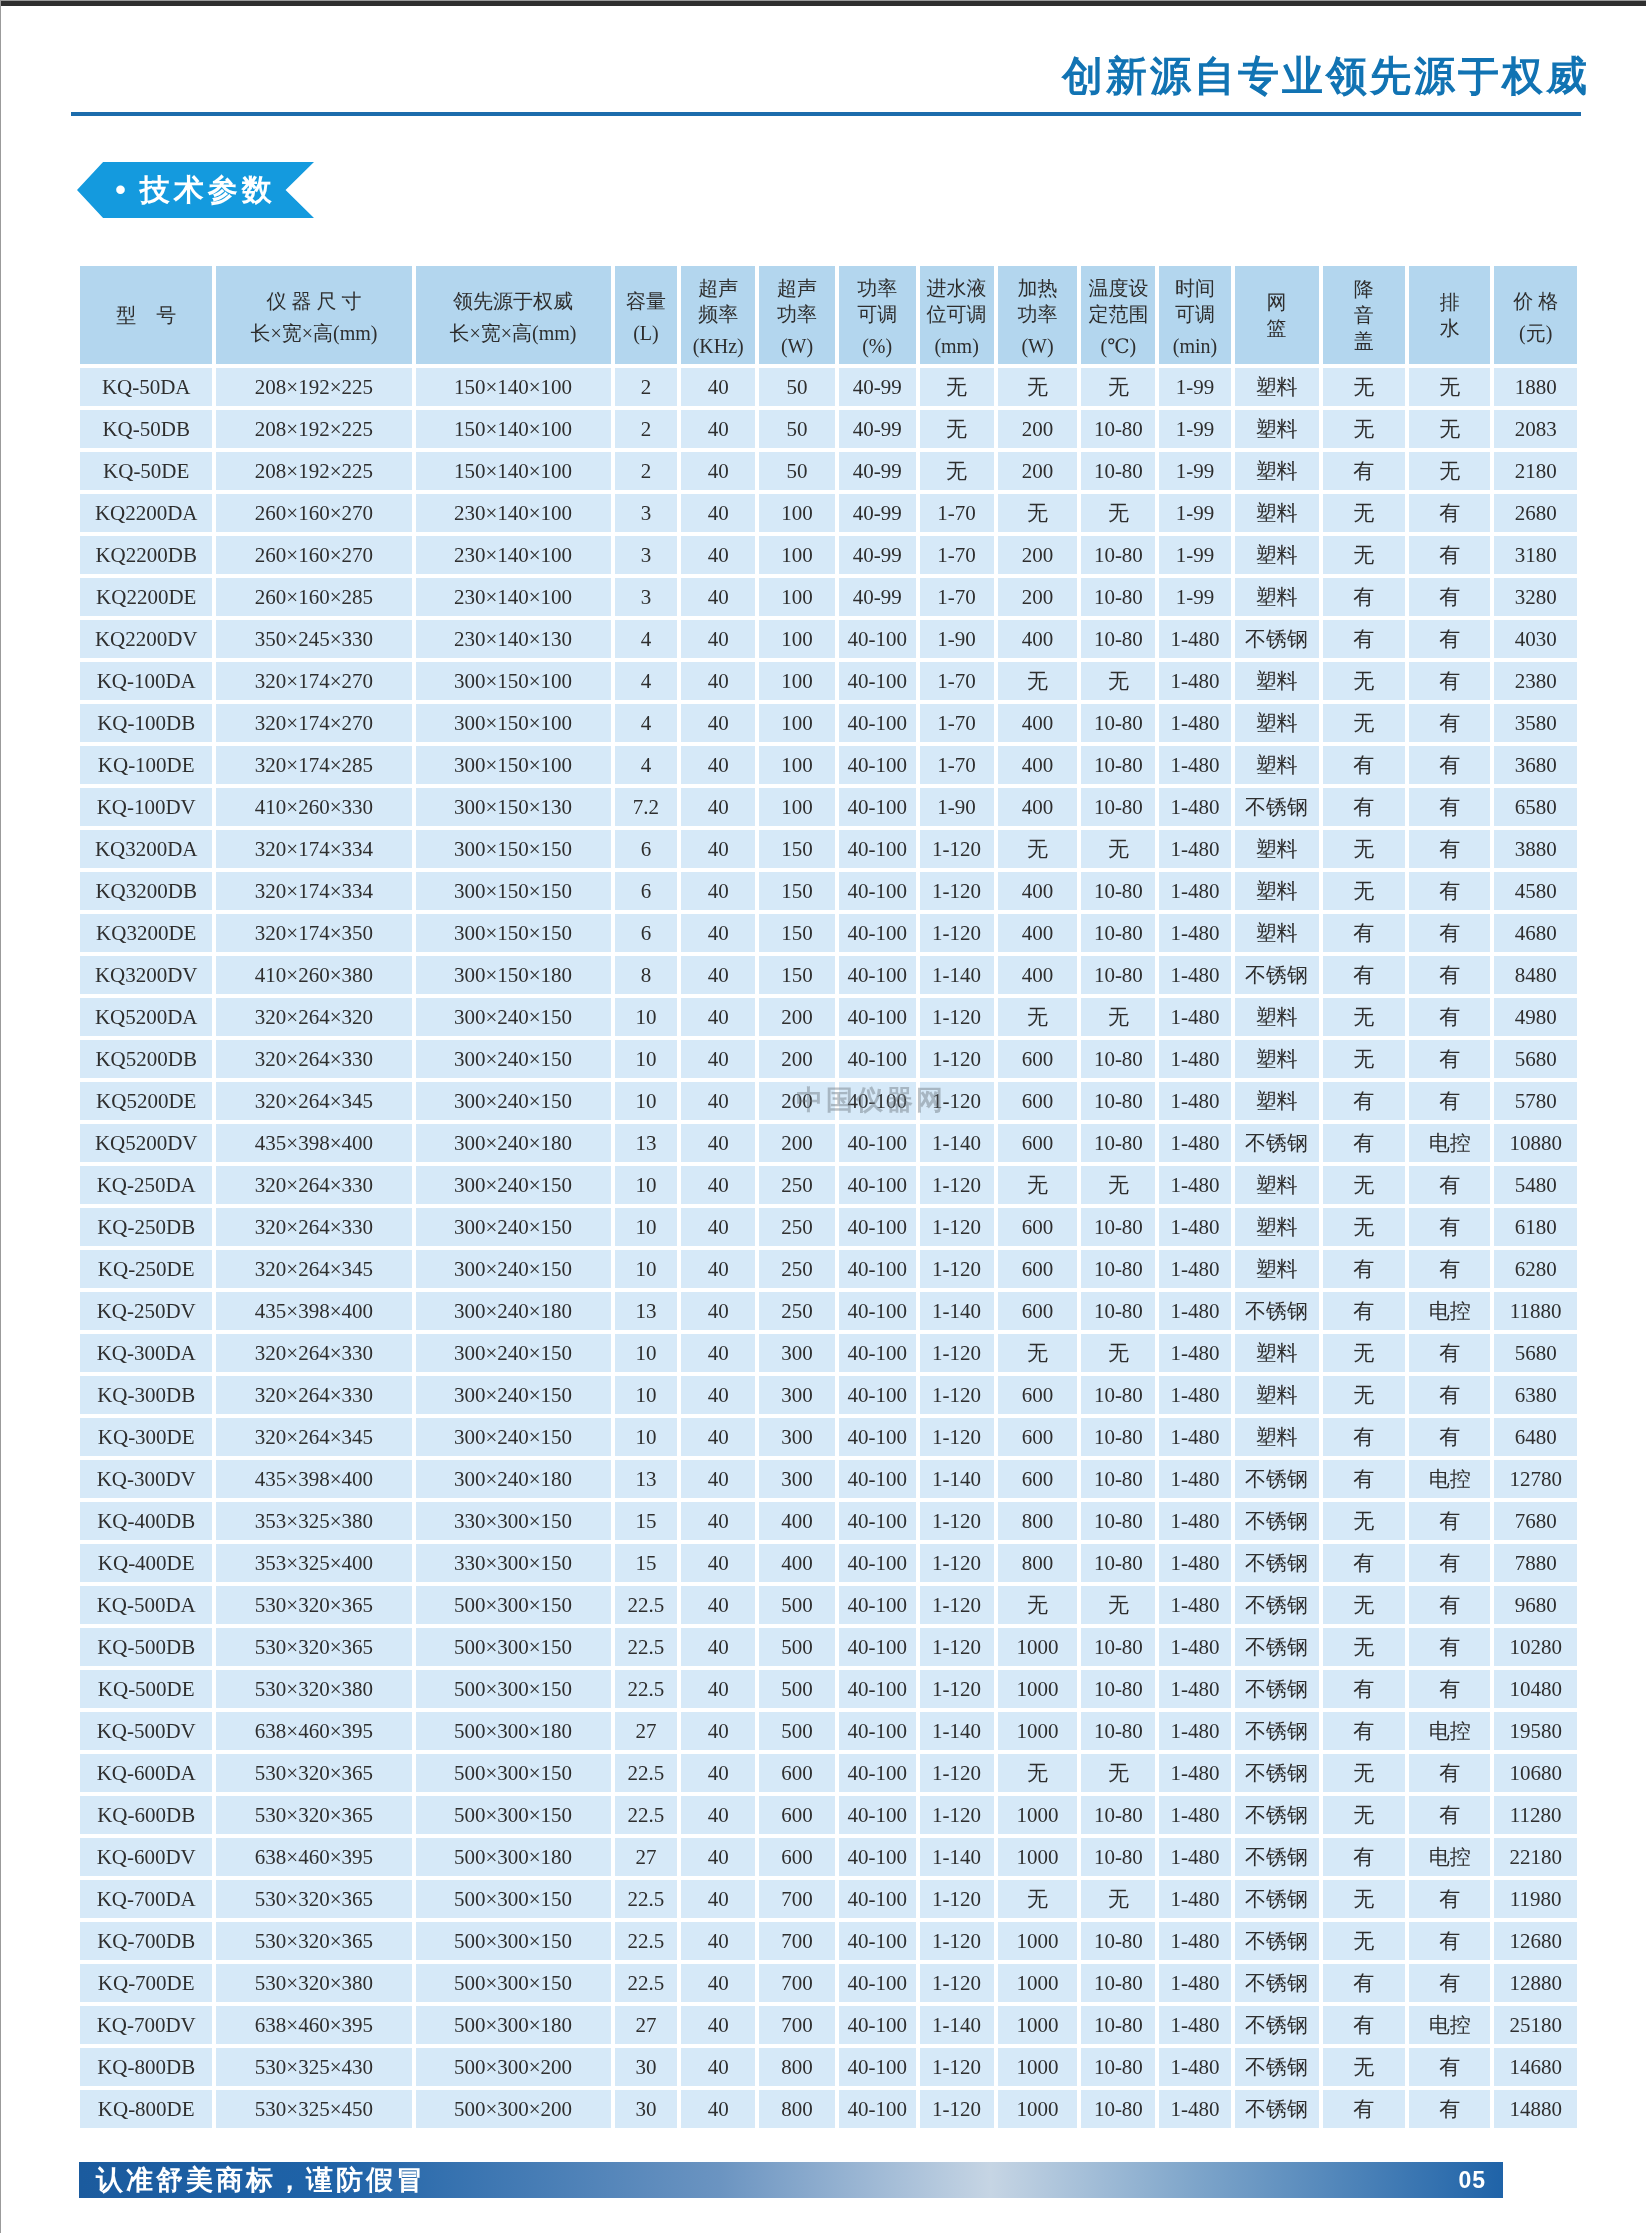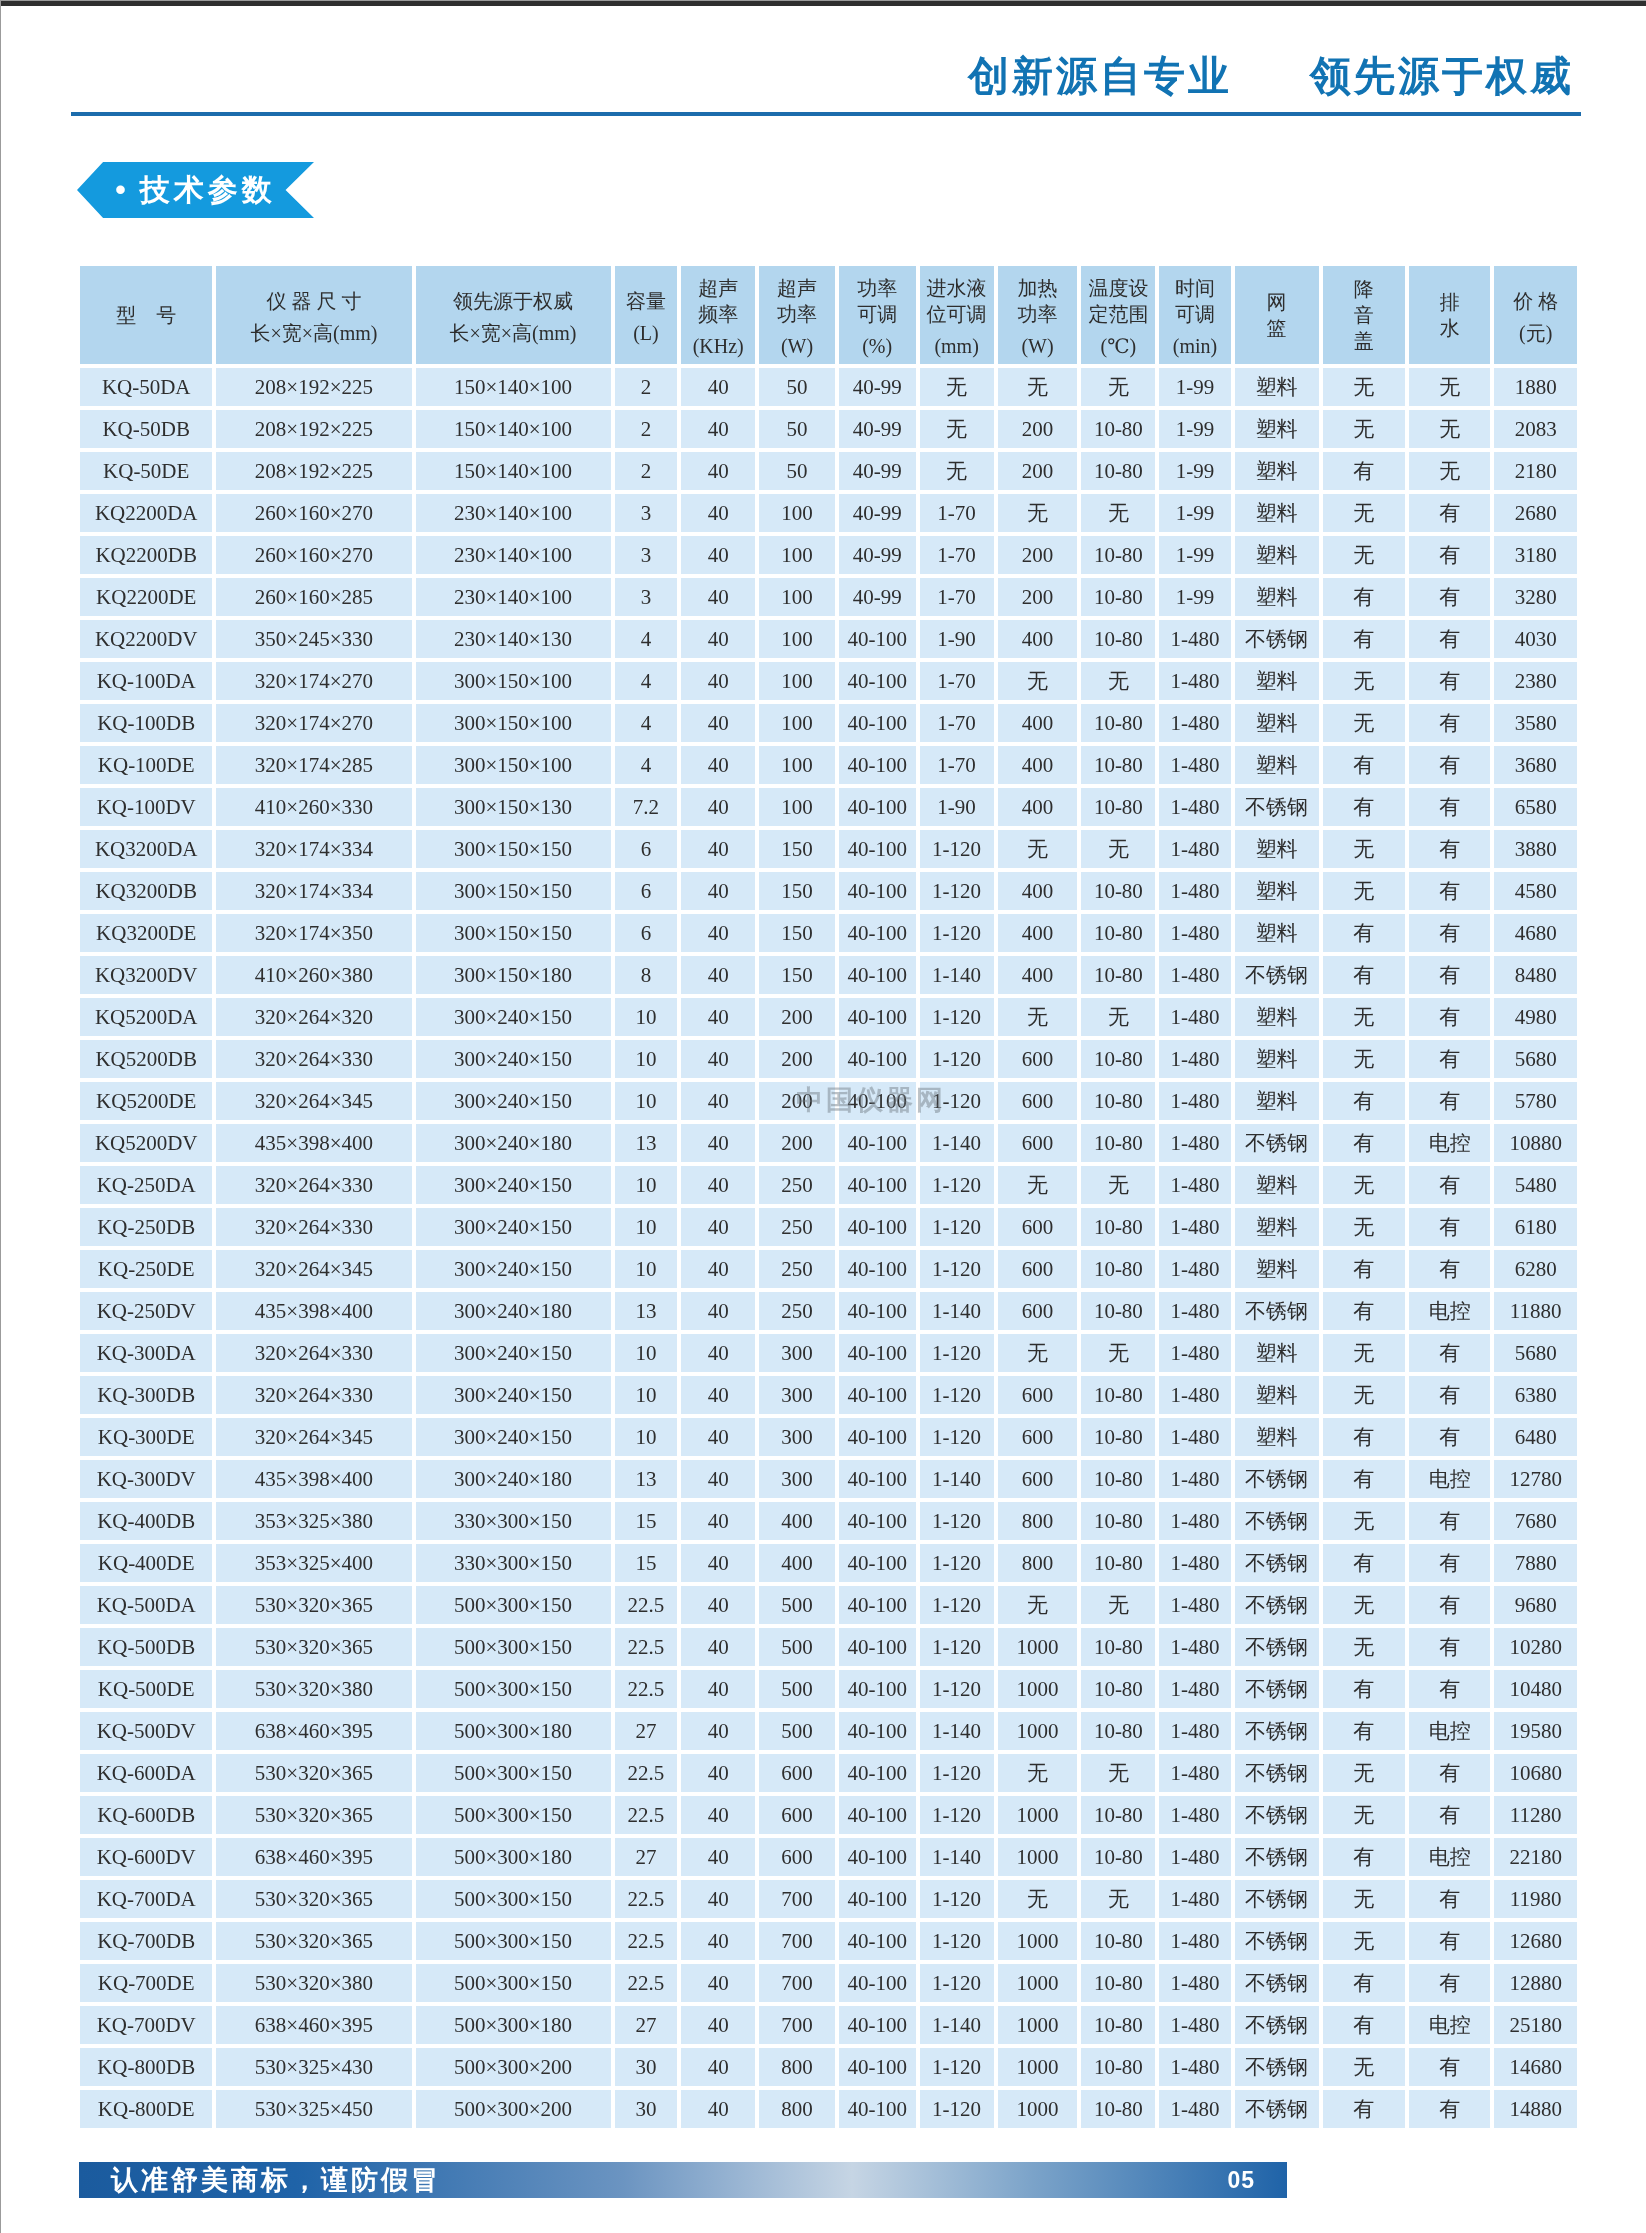--- a/index.html
+++ b/index.html
@@ -3,21 +3,21 @@
 <meta charset="utf-8">
 <style>
   html,body{margin:0;padding:0;background:#ffffff;}
   .page{
     position:relative;width:1647px;height:2234px;background:#ffffff;
     border:1px solid #9b9b9b;box-sizing:border-box;overflow:hidden;
     font-family:"Liberation Sans",sans-serif;
   }
   .topline{position:absolute;top:0;left:0;right:0;height:5px;background:#2f2f2f;}
   .slogan{
-    position:absolute;top:48px;right:72px;display:flex;gap:78px;
+    position:absolute;top:48px;right:56px;display:flex;
     font-size:41px;font-weight:bold;color:#1173b3;letter-spacing:3px;
     font-family:"Liberation Sans",sans-serif;white-space:nowrap;
   }
   .rule{position:absolute;top:111px;left:70px;width:1510px;height:4px;background:#1c6cac;}
   .badge{
     position:absolute;top:161px;left:76px;width:237px;height:56px;background:#149ade;
     clip-path:polygon(0 50%,11% 0,100% 0,88% 50%,100% 100%,11% 100%);
     display:flex;align-items:center;justify-content:center;gap:14px;
     color:#fff;font-weight:bold;font-size:30px;letter-spacing:4px;
   }
@@ -46,24 +46,24 @@
   th .wrap{display:flex;flex-direction:column;align-items:center;justify-content:center;}
   .hl{white-space:pre-line;line-height:1.3;text-align:center;}
   .hs{text-align:center;margin-top:9px;line-height:1;}
   .wm{
     position:absolute;top:1081px;left:759px;font-size:27px;color:#6f7a82;opacity:.45;
     letter-spacing:3px;z-index:5;pointer-events:none;font-weight:bold;
     font-family:"Liberation Sans",sans-serif;
     margin-left:36px;
   }
   .footer{
-    position:absolute;left:78px;top:2161px;width:1208px;height:36px;
+    position:absolute;left:78px;top:2161px;width:1424px;height:36px;
     background:linear-gradient(90deg,#1b5b9e 0%,#1f63a8 18%,#6b94c1 45%,#c6d5e4 64%,#7ba3c9 79%,#1f63a8 100%);
     display:flex;align-items:center;justify-content:space-between;
-    padding:0 32px;box-sizing:border-box;color:#ffffff;font-weight:bold;
+    padding:0 17px;box-sizing:border-box;color:#ffffff;font-weight:bold;
   }
   .footer .slog{font-size:27px;letter-spacing:3px;}
   .footer .pnum{font-size:23px;letter-spacing:1px;}
 </style>
 </head>
 <body>
 
 <div class="page">
 
   <div class="topline"></div>

